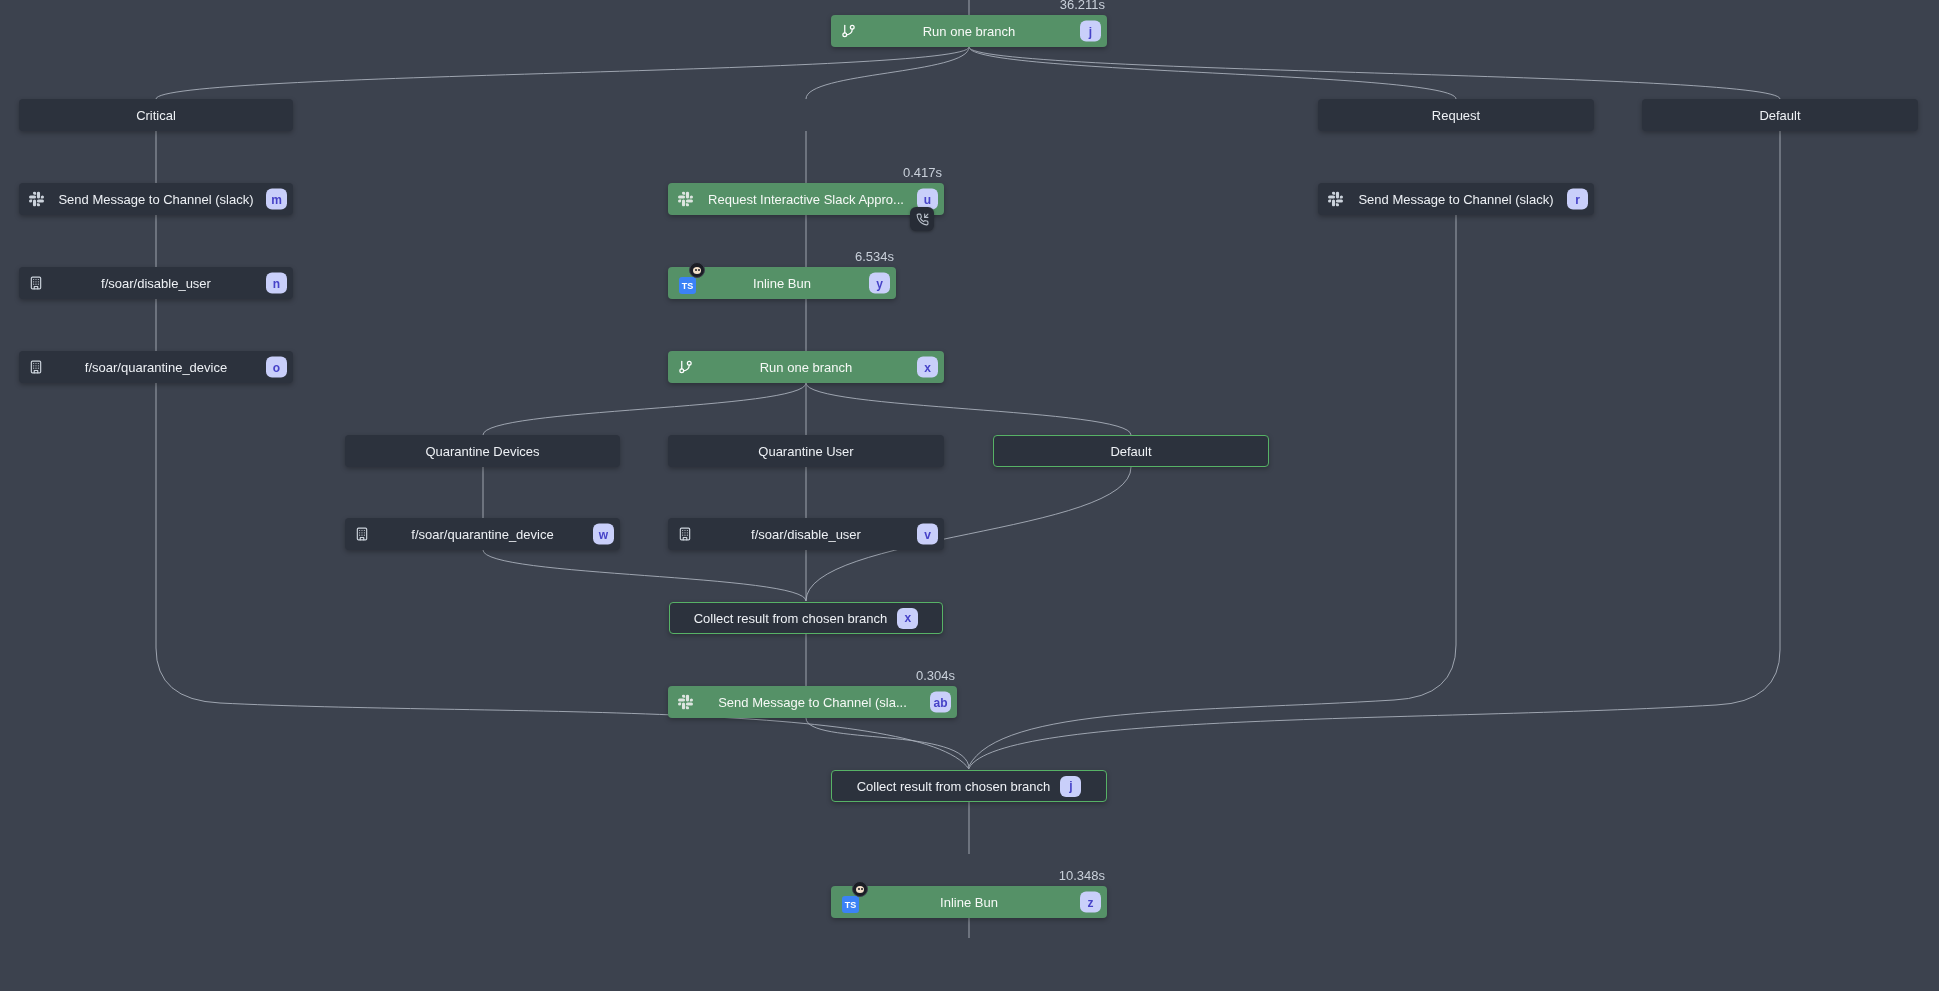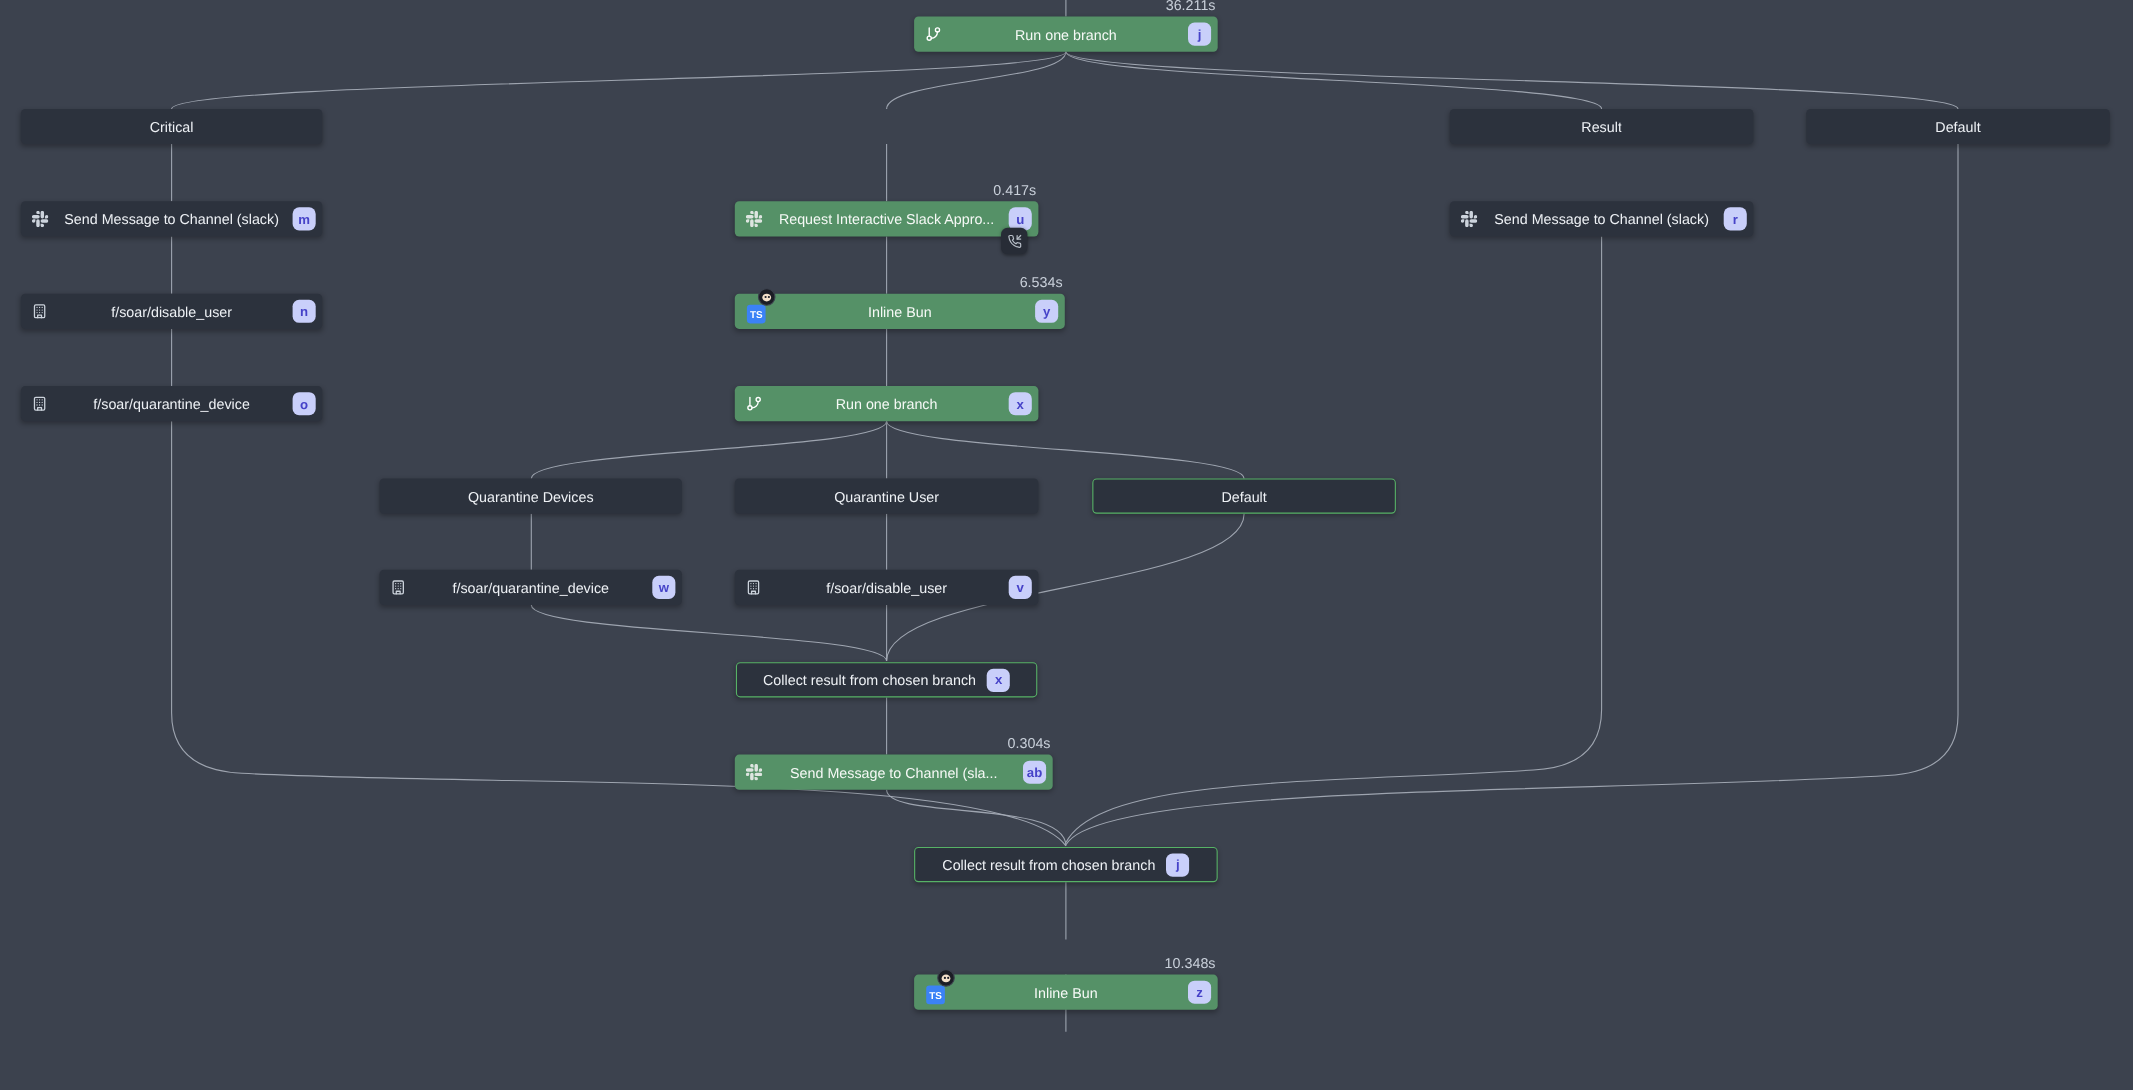--- a/index.html
+++ b/index.html
@@ -75,21 +75,21 @@
         </svg>
     </span>
     <span class="label">Run one branch</span>
     <span class="badge">j</span>
   </div>
 
   <div class="node dark" style="left:19px;top:99px;width:274px;">
     <span class="label">Critical</span>
   </div>
   <div class="node dark" style="left:1318px;top:99px;width:276px;">
-    <span class="label">Result</span>
+    <span class="label">Request</span>
   </div>
   <div class="node dark" style="left:1642px;top:99px;width:276px;">
     <span class="label">Default</span>
   </div>
 
   <div class="node dark" style="left:19px;top:183px;width:274px;">
     <span class="icon-left">
       <svg width="15" height="15" viewBox="0 0 24 24" fill="#ccd3dc">
           <path d="M5.042 15.165a2.528 2.528 0 0 1-2.52 2.523A2.528 2.528 0 0 1 0 15.165a2.527 2.527 0 0 1 2.522-2.52h2.52v2.52zM6.313 15.165a2.527 2.527 0 0 1 2.521-2.52 2.527 2.527 0 0 1 2.521 2.52v6.313A2.528 2.528 0 0 1 8.834 24a2.528 2.528 0 0 1-2.521-2.522v-6.313zM8.834 5.042a2.528 2.528 0 0 1-2.521-2.52A2.528 2.528 0 0 1 8.834 0a2.528 2.528 0 0 1 2.521 2.522v2.52H8.834zM8.834 6.313a2.528 2.528 0 0 1 2.521 2.521 2.528 2.528 0 0 1-2.521 2.521H2.522A2.528 2.528 0 0 1 0 8.834a2.528 2.528 0 0 1 2.522-2.521h6.312zM18.956 8.834a2.528 2.528 0 0 1 2.522-2.521A2.528 2.528 0 0 1 24 8.834a2.528 2.528 0 0 1-2.522 2.521h-2.522V8.834zM17.688 8.834a2.528 2.528 0 0 1-2.523 2.521 2.527 2.527 0 0 1-2.52-2.521V2.522A2.527 2.527 0 0 1 15.165 0a2.528 2.528 0 0 1 2.523 2.522v6.312zM15.165 18.956a2.528 2.528 0 0 1 2.523 2.522A2.528 2.528 0 0 1 15.165 24a2.527 2.527 0 0 1-2.52-2.522v-2.522h2.52zM15.165 17.688a2.527 2.527 0 0 1-2.52-2.523 2.526 2.526 0 0 1 2.52-2.52h6.313A2.527 2.527 0 0 1 24 15.165a2.528 2.528 0 0 1-2.522 2.523h-6.313z"></path>
         </svg>
@@ -131,21 +131,21 @@
     <span class="badge">u</span>
     <span class="suspend-box">
       <svg width="13" height="13" viewBox="0 0 24 24" fill="none" stroke="#b9c0ca" stroke-width="2" stroke-linecap="round" stroke-linejoin="round">
           <polyline points="16 2 16 8 22 8"></polyline>
           <line x1="22" y1="2" x2="16" y2="8"></line>
           <path d="M22 16.92v3a2 2 0 0 1-2.18 2 19.79 19.79 0 0 1-8.63-3.07 19.5 19.5 0 0 1-6-6 19.79 19.79 0 0 1-3.07-8.67A2 2 0 0 1 4.11 2h3a2 2 0 0 1 2 1.72 12.84 12.84 0 0 0 .7 2.81 2 2 0 0 1-.45 2.11L8.09 9.91a16 16 0 0 0 6 6l1.27-1.27a2 2 0 0 1 2.11-.45 12.84 12.84 0 0 0 2.81.7A2 2 0 0 1 22 16.92z"></path>
         </svg>
     </span>
   </div>
 
-  <div class="node green" style="left:668px;top:267px;width:300px;">
+  <div class="node green" style="left:668px;top:267px;width:228px;">
     <span class="timer">6.534s</span>
     <span class="lang-wrap">
       <span class="ts-square">TS</span>
       <span class="bun-circle">
           <span class="bun-face"></span>
         </span>
     </span>
     <span class="label">Inline Bun</span>
     <span class="badge">y</span>
   </div>

